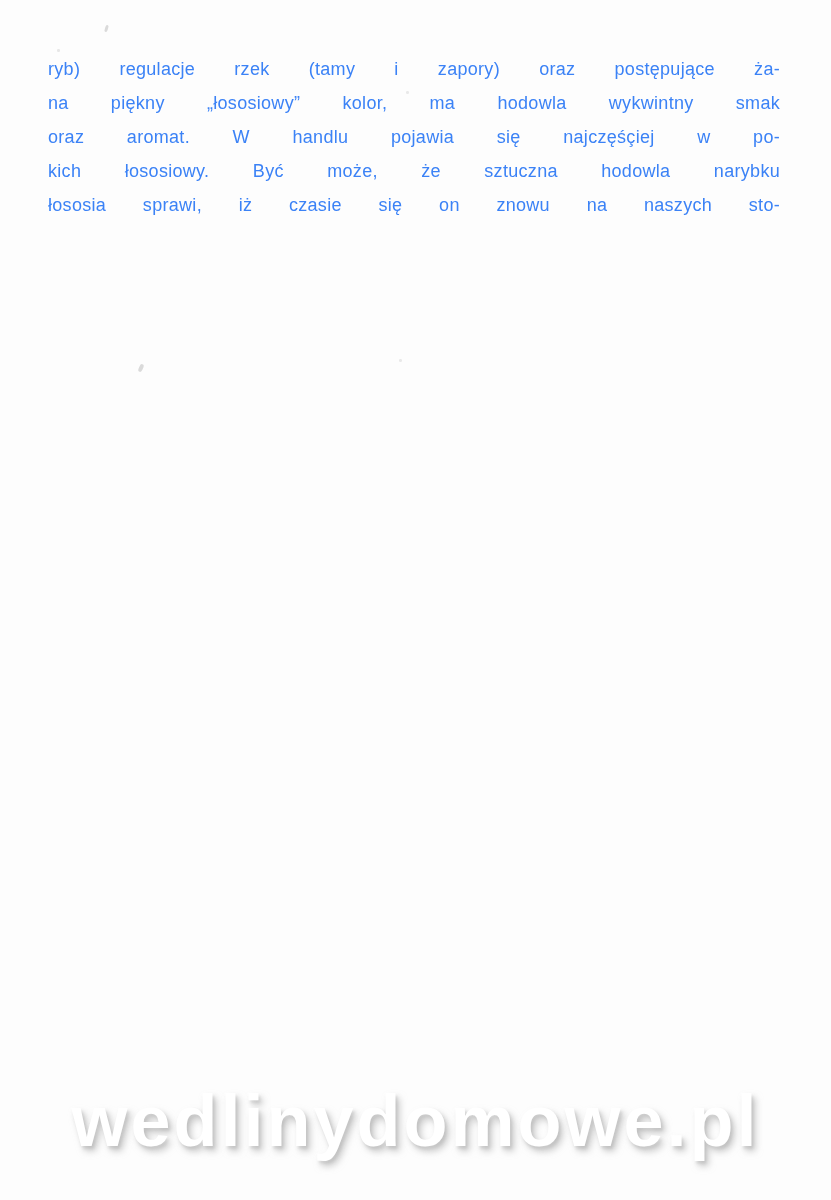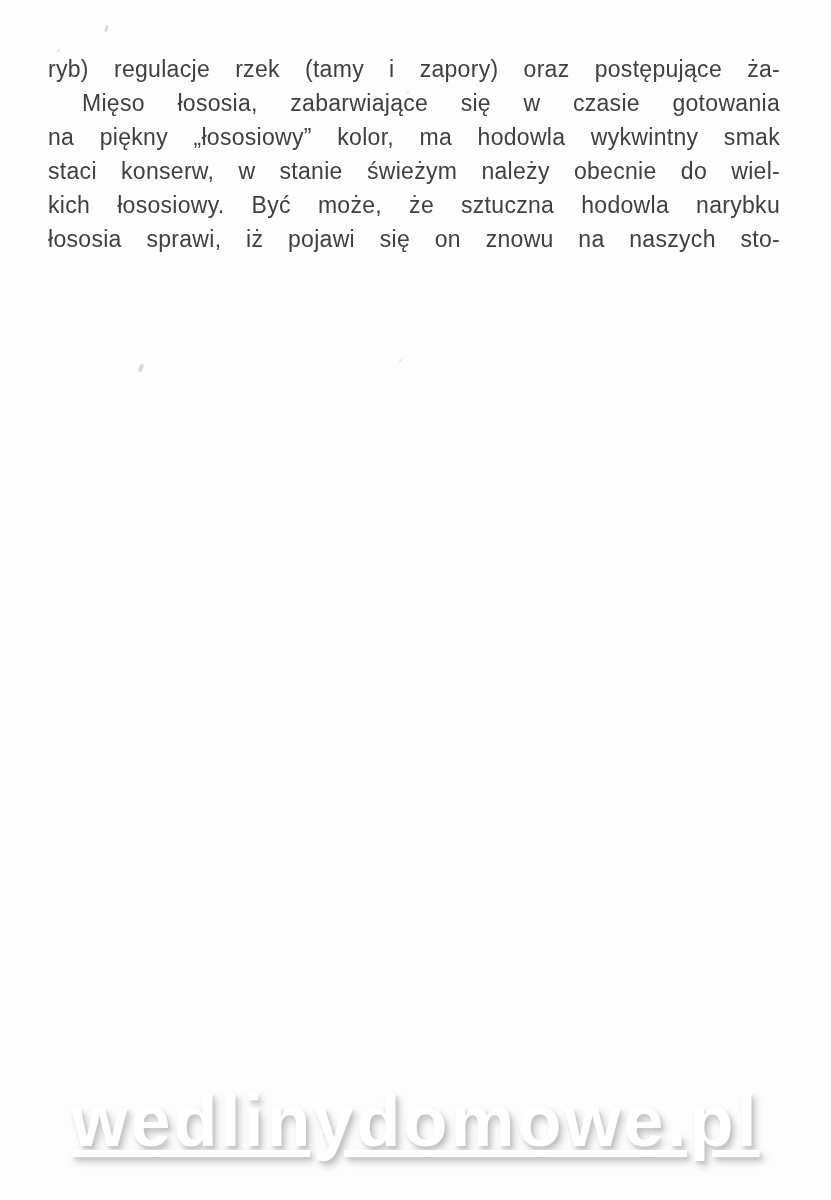--- a/index.html
+++ b/index.html
@@ -16,22 +16,22 @@
   }
   .page {
     position: absolute;
     inset: 0;
   }
   .text-block {
     position: absolute;
     left: 48px;
     top: 52px;
     width: 732px;
-    color: #404040;
-    font-size: 23px;
+    color: #3b82f6;
+    font-size: 18px;
     line-height: 34px;
     letter-spacing: 0.3px;
   }
   .line {
     white-space: normal;
   }
   .line.j {
     text-align: justify;
     text-align-last: justify;
     -moz-text-align-last: justify;
@@ -46,46 +46,44 @@
     transform: translateX(-50%);
     font-size: 72px;
     font-weight: bold;
     letter-spacing: 3px;
     line-height: 1.1;
     color: #ffffff;
     text-shadow: 4px 5px 7px rgba(160,160,160,0.55),
                  2px 3px 3px rgba(175,175,175,0.35);
     white-space: nowrap;
     user-select: none;
-    text-decoration: underline;
   }
   .speckle {
     position: absolute;
     background: #bdbdbd;
     opacity: 0.55;
     border-radius: 40%;
   }
   .speckle.s1 { left: 105px; top: 25px;  width: 3px; height: 7px; transform: rotate(18deg); }
   .speckle.s2 { left: 57px;  top: 49px;  width: 3px; height: 3px; opacity: 0.35; }
   .speckle.s3 { left: 406px; top: 91px;  width: 3px; height: 3px; opacity: 0.3; }
   .speckle.s4 { left: 139px; top: 364px; width: 4px; height: 8px; transform: rotate(24deg); }
   .speckle.s5 { left: 399px; top: 359px; width: 3px; height: 3px; opacity: 0.3; }
 </style>
 </head>
 <body>
 
 <div class="page">
 
   <div class="text-block">
     <div class="line j">ryb) regulacje rzek (tamy i zapory) oraz postępujące ża-</div>
-    <div class="line j indent">Mięso łososia, zabarwiające się w czasie gotowania</div>
     <div class="line j">na piękny „łososiowy” kolor, ma hodowla wykwintny smak</div>
-    <div class="line j">staci konserw, w stanie świeżym należy obecnie do wiel-</div>
+    <div class="line j">oraz aromat. W handlu pojawia się najczęśçiej w po-</div>
     <div class="line j">kich łososiowy. Być może, że sztuczna hodowla narybku</div>
-    <div class="line j">łososia sprawi, iż pojawi się on znowu na naszych sto-</div>
+    <div class="line j">łososia sprawi, iż czasie się on znowu na naszych sto-</div>
   </div>
 
   <div class="speckle s1"></div>
   <div class="speckle s2"></div>
   <div class="speckle s3"></div>
   <div class="speckle s4"></div>
   <div class="speckle s5"></div>
 
   <div class="watermark">wedlinydomowe.pl</div>
 

